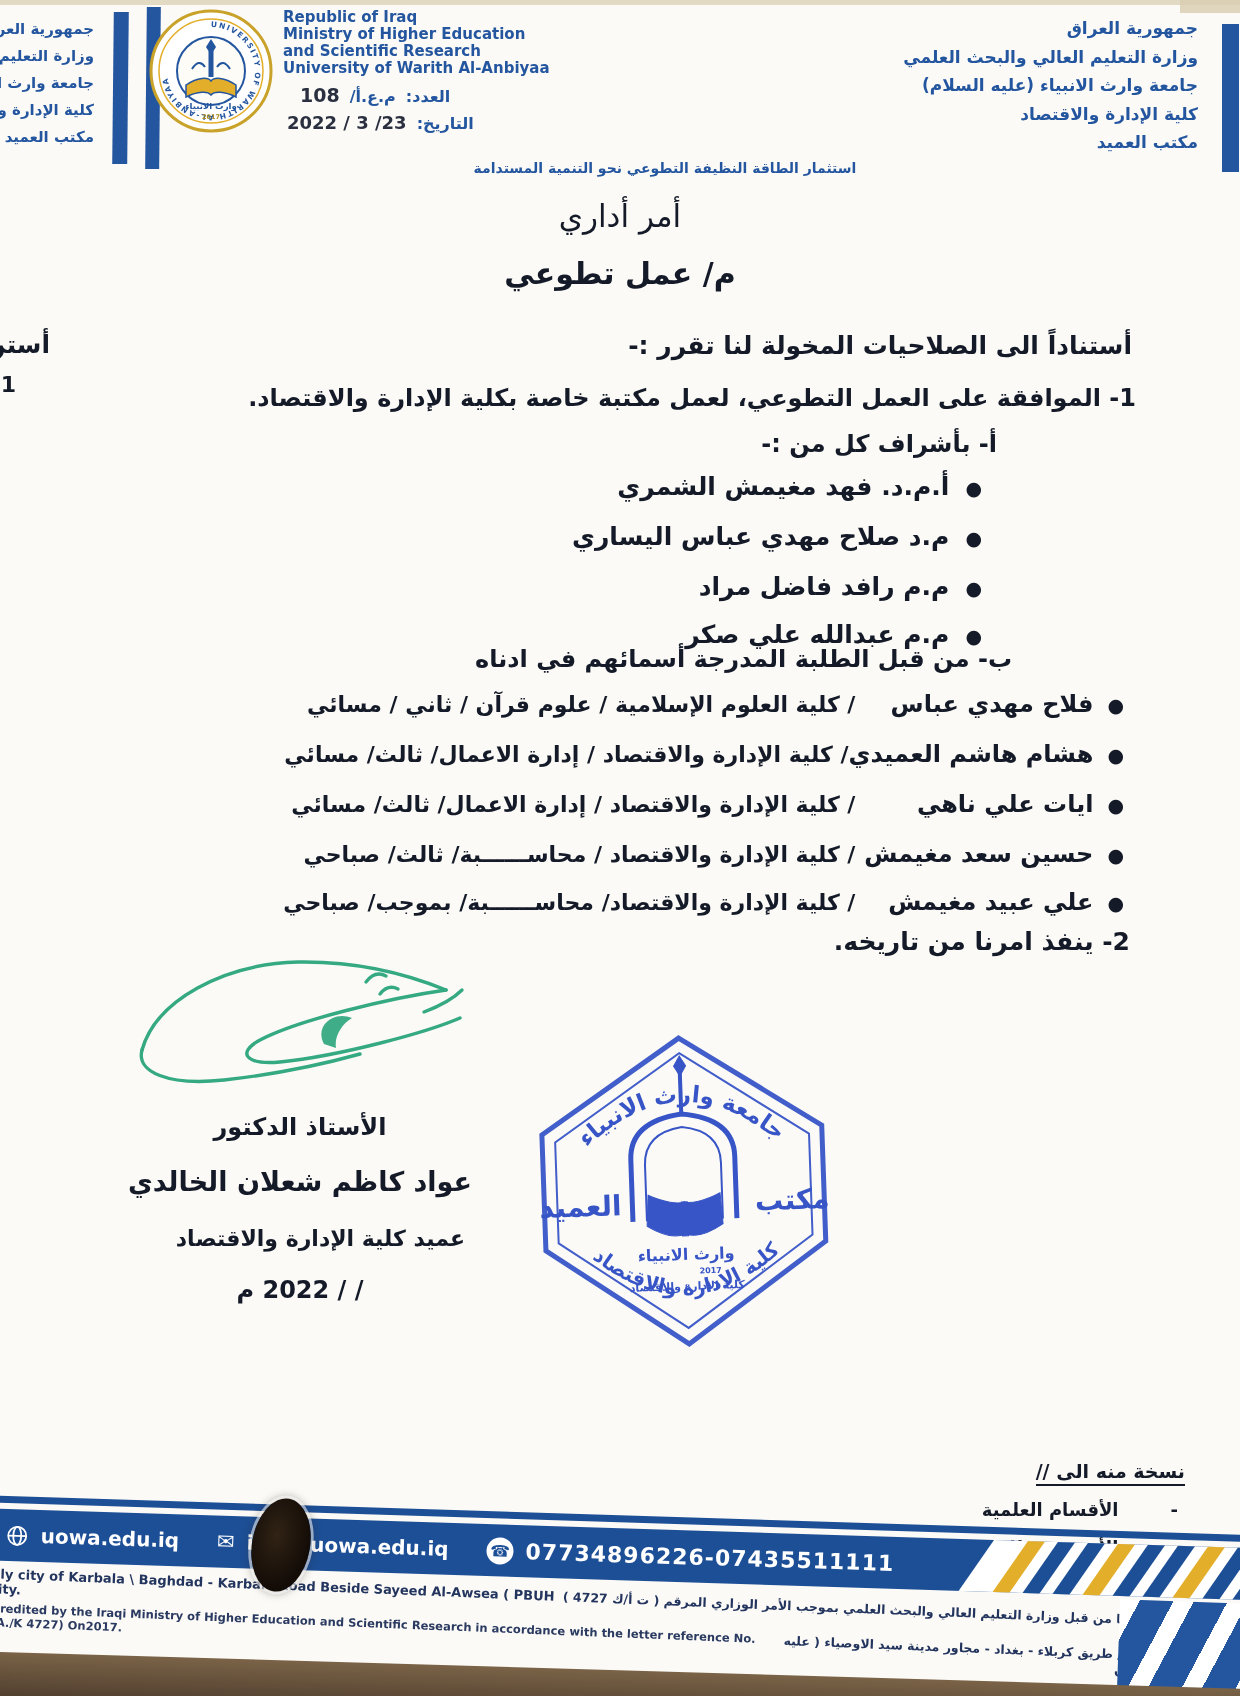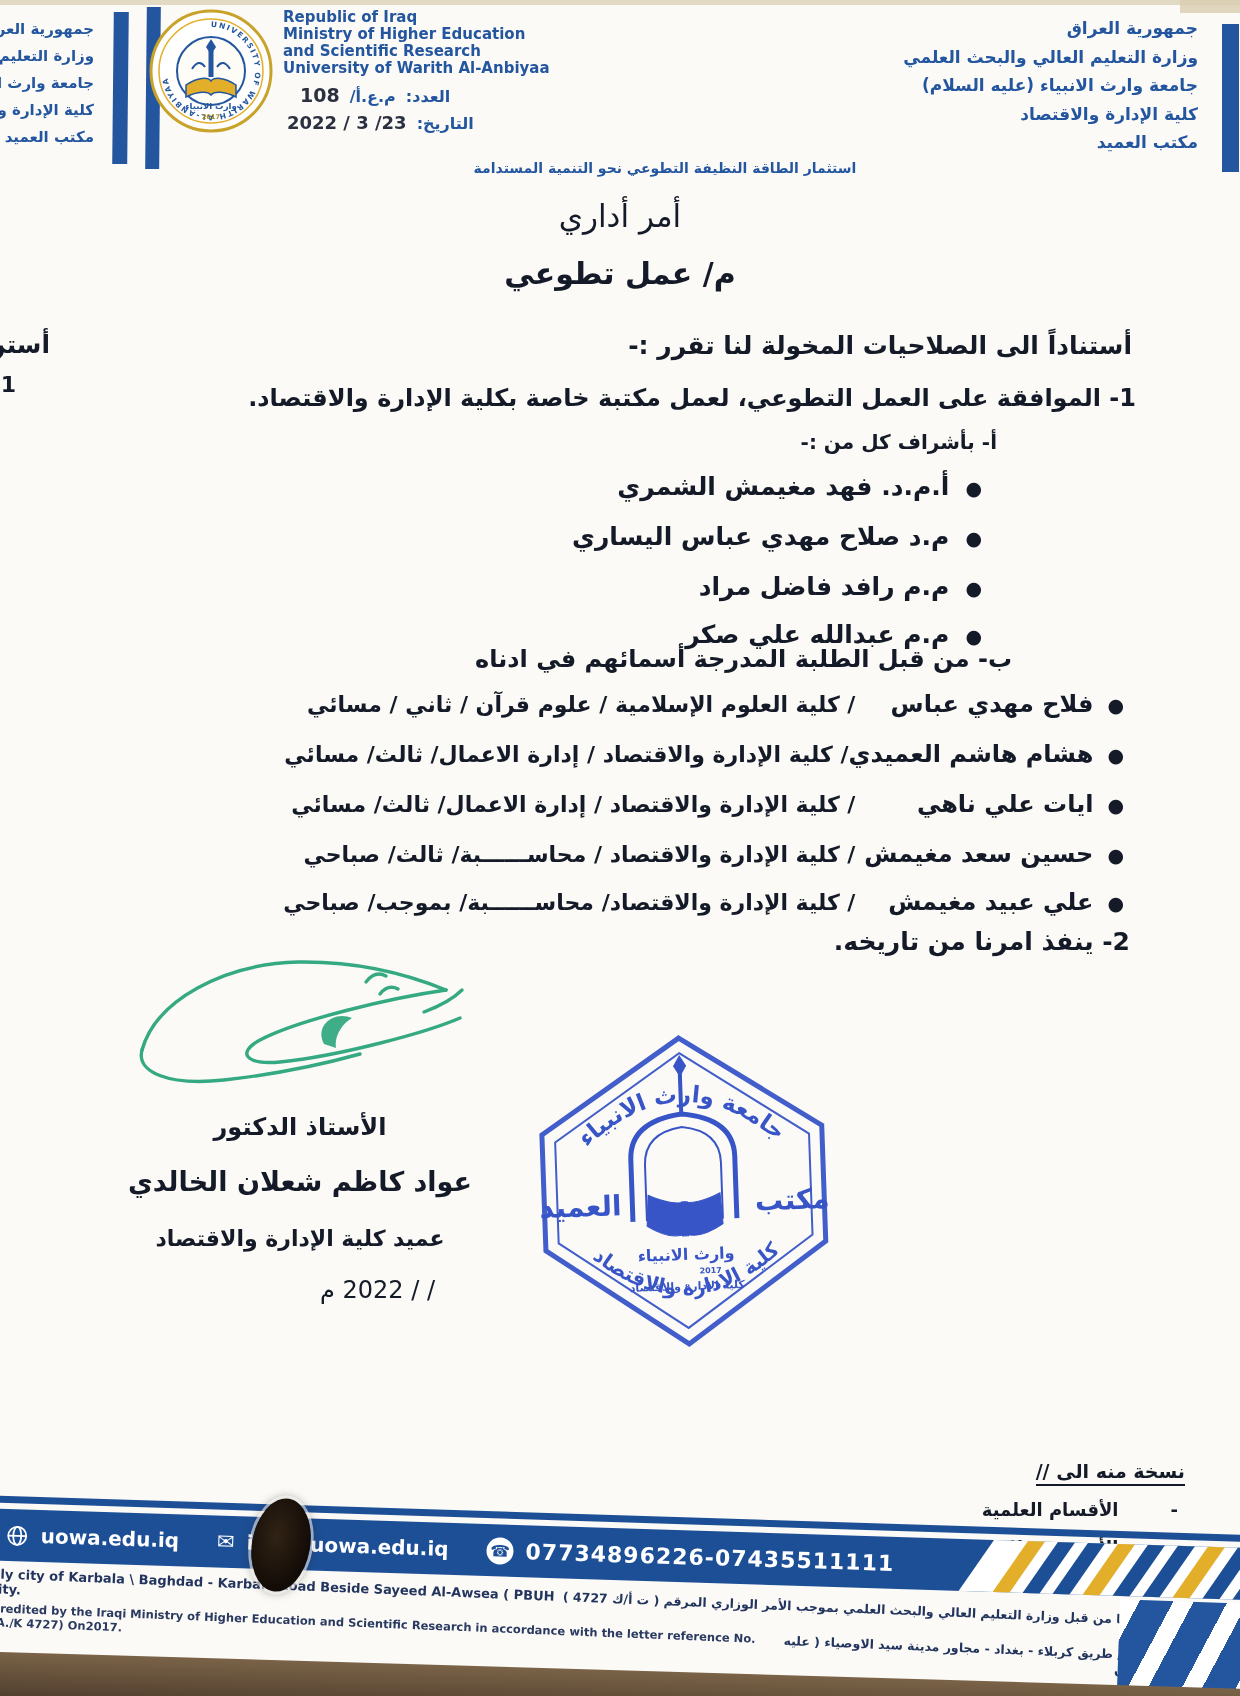--- a/index.html
+++ b/index.html
@@ -44,41 +44,41 @@
 
   .title{left:460px;top:198px;width:320px;text-align:center;color:var(--ink);
          font-weight:normal;font-size:31px;direction:rtl;}
   .subject{left:430px;top:256px;width:380px;text-align:center;color:var(--ink);
          font-weight:bold;font-size:30px;direction:rtl;}
 
   
   .bl{direction:rtl;white-space:nowrap;color:var(--ink);font-weight:bold;}
   .intro{right:108px;top:331px;font-size:25px;margin-left:20px;}
   .item1{right:104px;top:384px;font-size:24px;}
-  .pa{right:243px;top:430px;font-size:20px;}
+  .pa{right:243px;top:430px;font-size:24px;}
   .sup{right:258px;display:flex;direction:rtl;align-items:baseline;
        color:var(--ink);font-weight:bold;font-size:25px;white-space:nowrap;}
   .sup .blt{font-size:19px;margin-left:16px;}
   .pb{right:228px;top:645px;font-size:24px;}
   .student-row{right:116px;display:flex;direction:rtl;align-items:baseline;
        color:var(--ink);font-weight:bold;white-space:nowrap;}
   .student-row .blt{font-size:19px;margin-left:14px;}
   .s-name{min-width:238px;font-size:24px;}
   .s-details{font-size:22px;}
   .item2{right:110px;top:927px;font-size:25px;}
 
   
   .sig-svg{left:128px;top:948px;}
   .sig-t{left:150px;top:1113px;width:300px;text-align:center;font-weight:bold;
          font-size:24px;color:var(--ink);direction:rtl;}
   .sig-n{left:120px;top:1166px;width:360px;text-align:center;font-weight:bold;
          font-size:27px;color:var(--ink);direction:rtl;}
-  .sig-r{left:135px;top:1226px;width:330px;text-align:center;font-weight:bold;
+  .sig-r{left:135px;top:1226px;width:330px;font-weight:bold;
          font-size:22px;color:var(--ink);direction:rtl;}
-  .sig-d{left:165px;top:1276px;width:270px;font-weight:normal;
+  .sig-d{left:165px;top:1276px;width:270px;text-align:center;font-weight:bold;
          font-size:24px;color:var(--ink);direction:rtl;}
 
   
   .stamp{left:524px;top:1028px;transform:rotate(-2deg);opacity:.93;}
   svg text{font-family:"DejaVu Sans",sans-serif;font-weight:bold;}
 
   
   .cp-h{right:55px;top:1460px;direction:rtl;font-weight:bold;font-size:19px;color:var(--ink);
         border-bottom:2.5px solid var(--ink);padding-bottom:2px;}
   .cp-row{direction:rtl;display:flex;gap:52px;font-weight:bold;font-size:18px;

